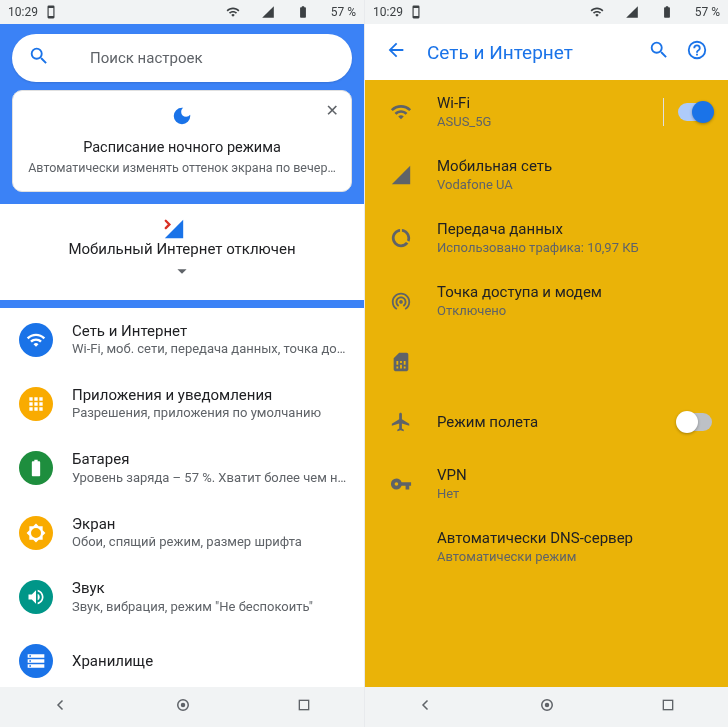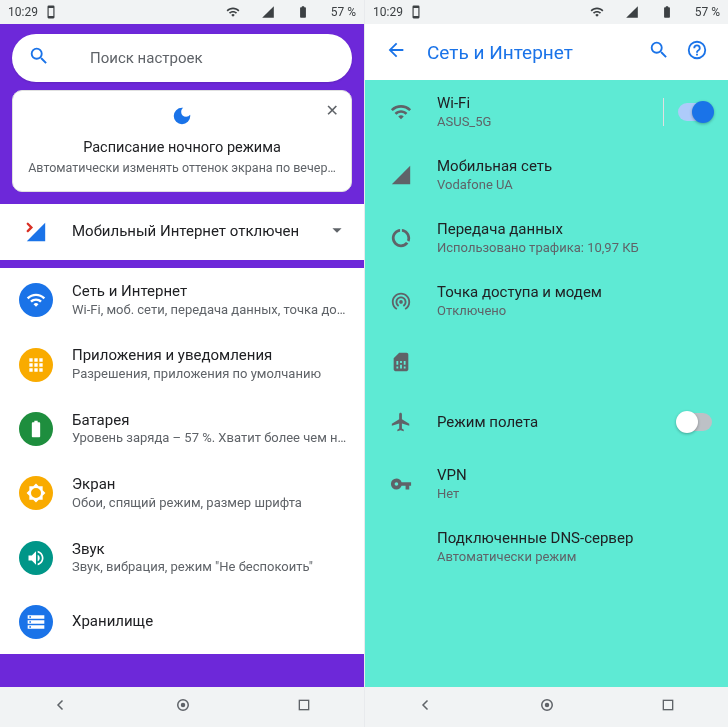--- a/index.html
+++ b/index.html
@@ -25,22 +25,22 @@
     background: #f1f3f4;
     display: flex;
     align-items: center;
     padding: 8px 8px;
     font-size: 12px;
     color: #3c4043;
   }
   .status-bar .left { display: flex; align-items: center; gap: 6px; }
   .status-bar .right { margin-left: auto; display: flex; align-items: center; gap: 21px; }
   .status-bar svg { width: 14px; height: 14px; fill: #3c4043; }
-  .content { flex: 1; overflow: hidden; background: #6d28d9; }
-  .content.white { background: #5eead4; }
+  .content { flex: 1; overflow: hidden; background: #3b82f6; }
+  .content.white { background: #eab308; }
   .search-pill {
     margin: 10px 12px 8px;
     background: #fff;
     border-radius: 28px;
     height: 48px;
     display: flex;
     align-items: center;
     padding: 0 16px;
     box-shadow: 0 1px 2px rgba(0,0,0,.12);
   }
@@ -75,21 +75,21 @@
   }
   .row .icon .circle {
     width: 34px; height: 34px; border-radius: 50%;
     display: flex; align-items: center; justify-content: center;
     color: #fff;
   }
   .row .text { flex: 1; min-width: 0; }
   .row .text .t1 { font-size: 15px; color: #202124; line-height: 1.3; }
   .row .text .t2 { font-size: 13px; color: #5f6368; line-height: 1.3; white-space: nowrap; overflow: hidden; text-overflow: ellipsis; }
   .row .trail { color: #5f6368; }
-  .collapse-row { min-height: 56px; }
+  .collapse-row { min-height: 56px; flex-direction: column; }
   .collapse-row .t1 { font-size: 14.5px; }
   .appbar {
     height: 56px;
     display: flex;
     align-items: center;
     padding: 0 12px;
     background: #fff;
   }
   .appbar .back { color: #1a73e8; padding: 8px; }
   .appbar .title { color: #1a73e8; font-size: 19px; margin-left: 12px; flex: 1; font-weight: 400; }
@@ -412,21 +412,21 @@
           </svg>
         </div>
       <div class="text">
           <div class="t1">VPN</div>
           <div class="t2">Нет</div>
         </div>
     </div>
     <div class="srow">
       <div class="sicon"></div>
       <div class="text">
-          <div class="t1">Подключенные DNS-сервер</div>
+          <div class="t1">Автоматически DNS-сервер</div>
           <div class="t2">Автоматически режим</div>
         </div>
     </div>
   </div>
 
   <div class="navbar">
     <span class="nb"><svg width="18" height="18" viewBox="0 0 24 24" fill="none" stroke="#5f6368" stroke-width="2">
           <path d="M14 6l-6 6 6 6"></path>
         </svg></span>
     <span class="nb"><svg width="18" height="18" viewBox="0 0 24 24">

